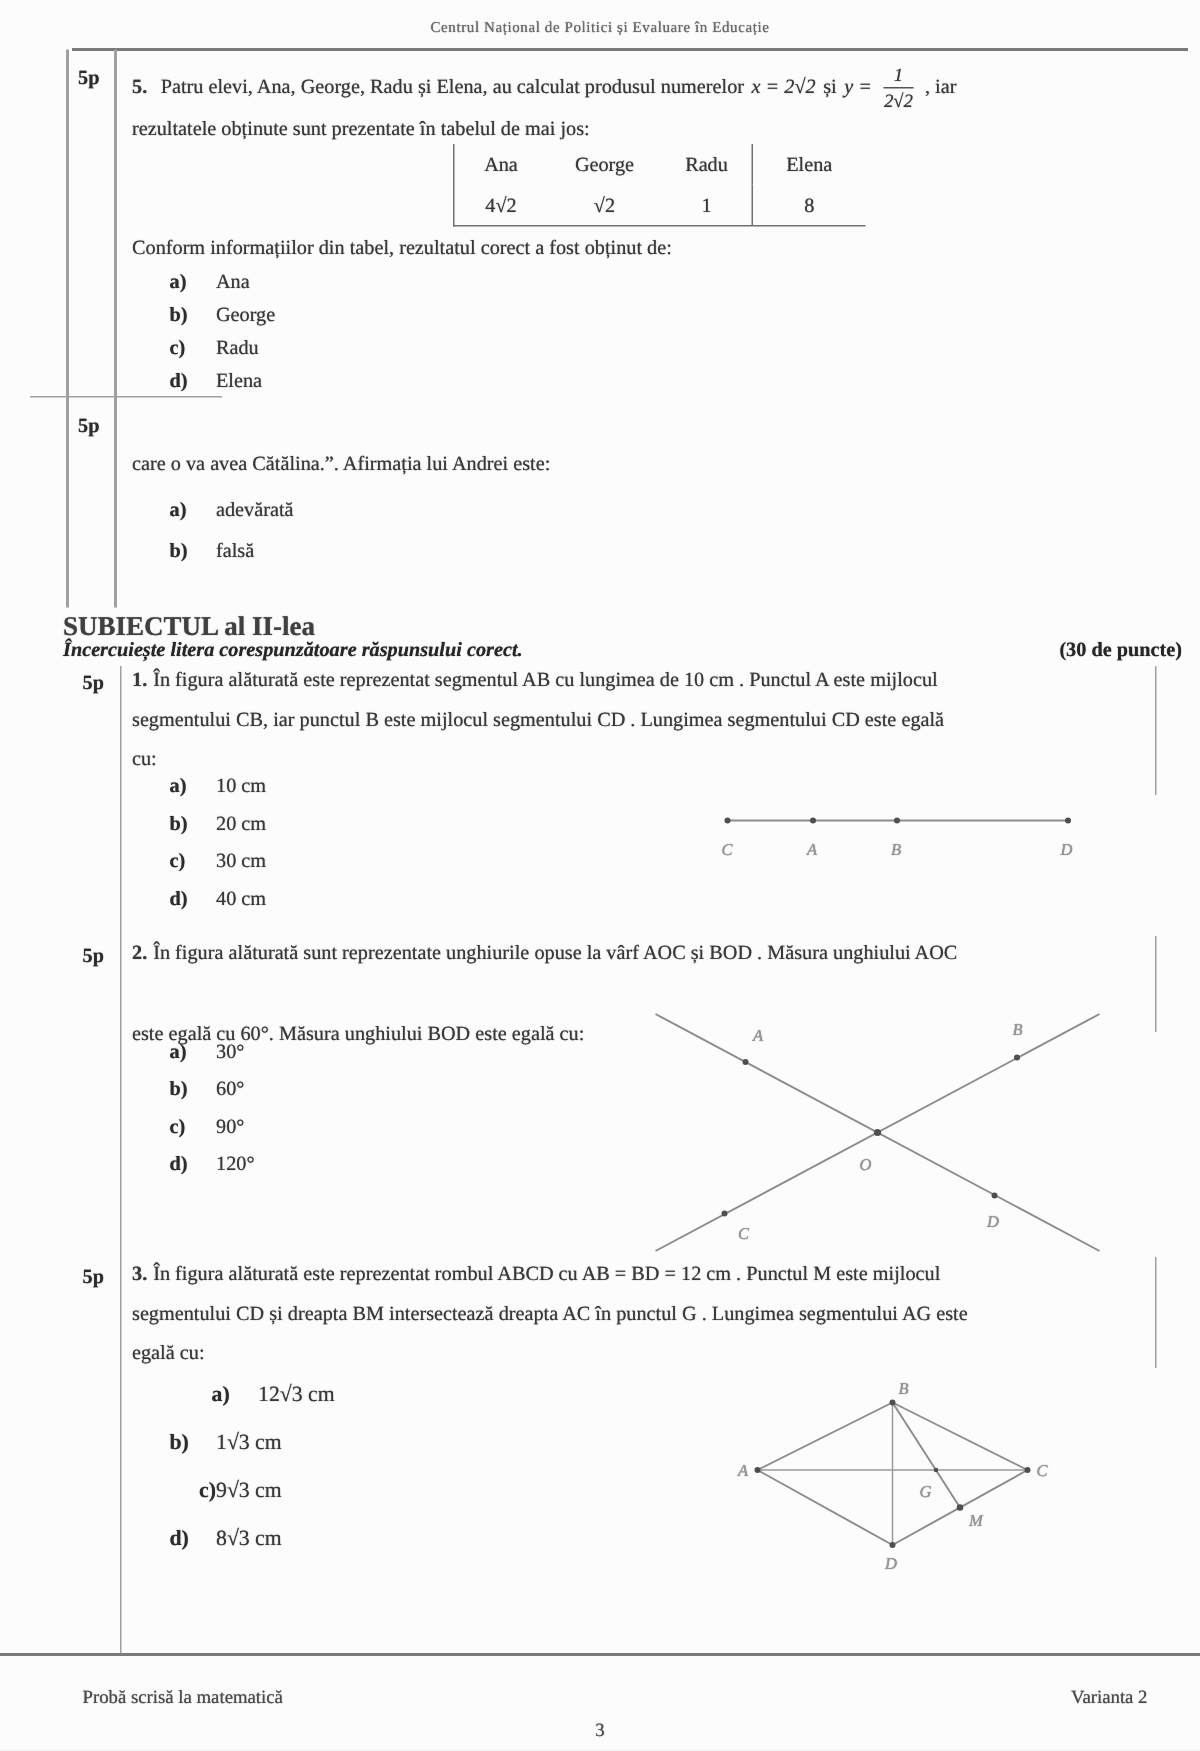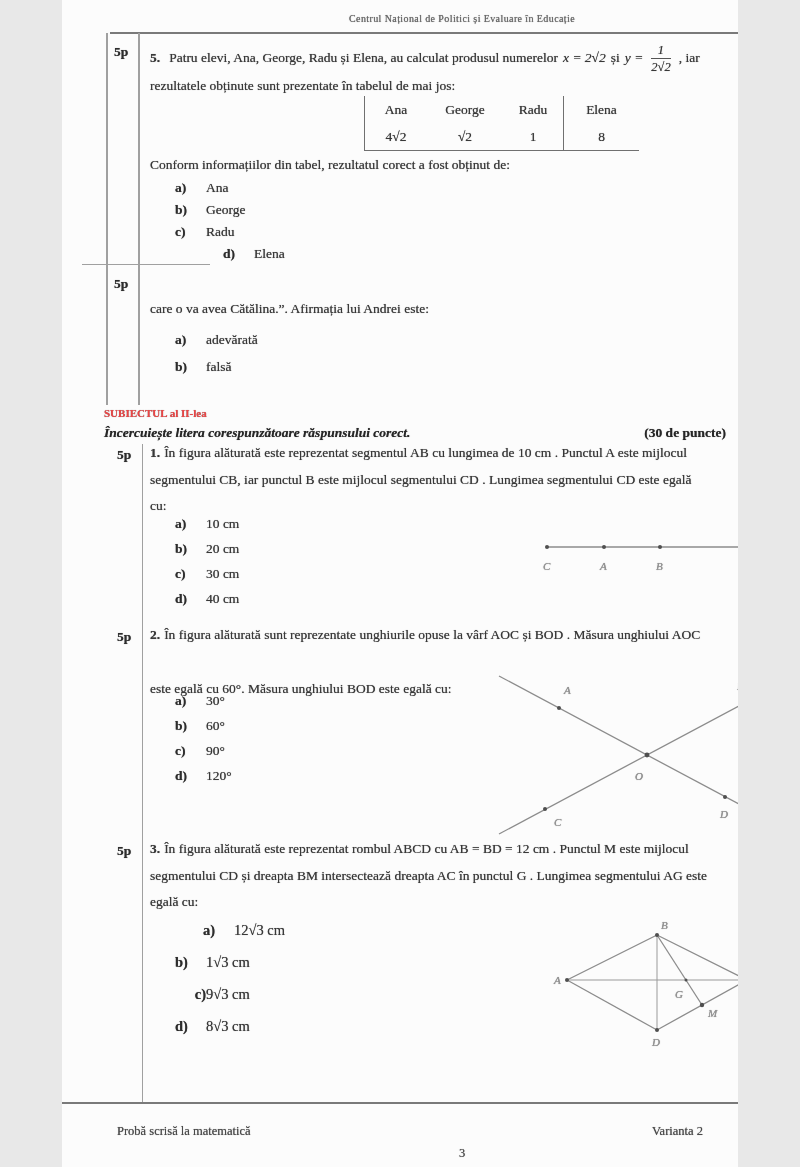--- a/index.html
+++ b/index.html
@@ -1,17 +1,17 @@
 <!DOCTYPE html>
 <html><head>
 <meta charset="utf-8">
 <style>
   html,body { margin:0; padding:0; background:#e8e8e8; }
   .page {
-    position:relative; width:676px; height:1167px; margin:0 auto;
+    position:relative; width:800px; height:1167px; margin:0 auto;
     background:#fcfcfc; overflow:hidden;
     font-family:"Liberation Serif", serif; color:#383838; font-size:13.5px;
   }
   .abs { position:absolute; white-space:nowrap; }
   .blur { text-shadow:0 0 0.7px rgba(70,70,70,.85); }
   .pts { font-weight:bold; color:#2c2c2c; }
   .qnum { font-weight:bold; margin-right:4px; }
   .rule { position:absolute; background:#7a7a7a; }
   .rule.light { background:#a0a0a0; }
   .header-text { width:800px; text-align:center; font-size:10px; color:#6a6a6a; letter-spacing:.4px; }
@@ -21,21 +21,21 @@
   .frac .den { display:block; padding-top:1px; }
   .introline { display:flex; align-items:center; gap:5px; }
   .t5 { position:absolute; left:302px; top:96px; display:grid;
         grid-template-columns:62px 76px 60px 76px; grid-auto-rows:27px;
         border-left:1.5px solid #707070; border-bottom:1.5px solid #707070; }
   .t5 .cell { display:flex; align-items:center; justify-content:center; }
   .t5 .sepl { border-left:1.5px solid #707070; }
   .opt { position:absolute; left:113px; white-space:nowrap; }
   .opt .l { display:inline-block; width:31px; font-weight:bold; color:#2c2c2c; }
   .big { font-size:14.5px; }
-  .s2title { font-weight:bold; font-size:11px; color:#ef4444; }
+  .s2title { font-weight:bold; font-size:18px; color:#404040; }
   .s2instr { font-weight:bold; font-style:italic; color:#262626; }
   .s2pts { font-weight:bold; color:#262626; }
   .footer-text { font-size:12.5px; color:#4a4a4a; }
   .pagenum { width:800px; text-align:center; font-size:12.5px; color:#4a4a4a; }
   svg .fl { stroke:#8c8c8c; stroke-width:1.3; }
   svg .flt { stroke:#9a9a9a; stroke-width:1; }
   svg .dot { fill:#4f4f4f; }
   svg .lbl { fill:#979797; font-style:italic; font-size:11px; font-family:"Liberation Serif", serif; }
 </style>
 </head>
@@ -82,21 +82,21 @@
 
   <div class="opt" style="top:180px;">
     <span class="l">a)</span><span>Ana</span>
   </div>
   <div class="opt" style="top:202px;">
     <span class="l">b)</span><span>George</span>
   </div>
   <div class="opt" style="top:224px;">
     <span class="l">c)</span><span>Radu</span>
   </div>
-  <div class="opt" style="top:246px;margin-left:48px;">
+  <div class="opt" style="top:246px;">
     <span class="l">d)</span><span>Elena</span>
   </div>
 
   <div class="abs pts" style="top:276px;left:52px;">5p</div>
   <div class="abs" style="top:301px;left:88px;">care o va avea Cătălina.”. Afirmația lui Andrei este:</div>
 
   <div class="opt" style="top:332px;">
     <span class="l">a)</span><span>adevărată</span>
   </div>
   <div class="opt" style="top:359px;">

